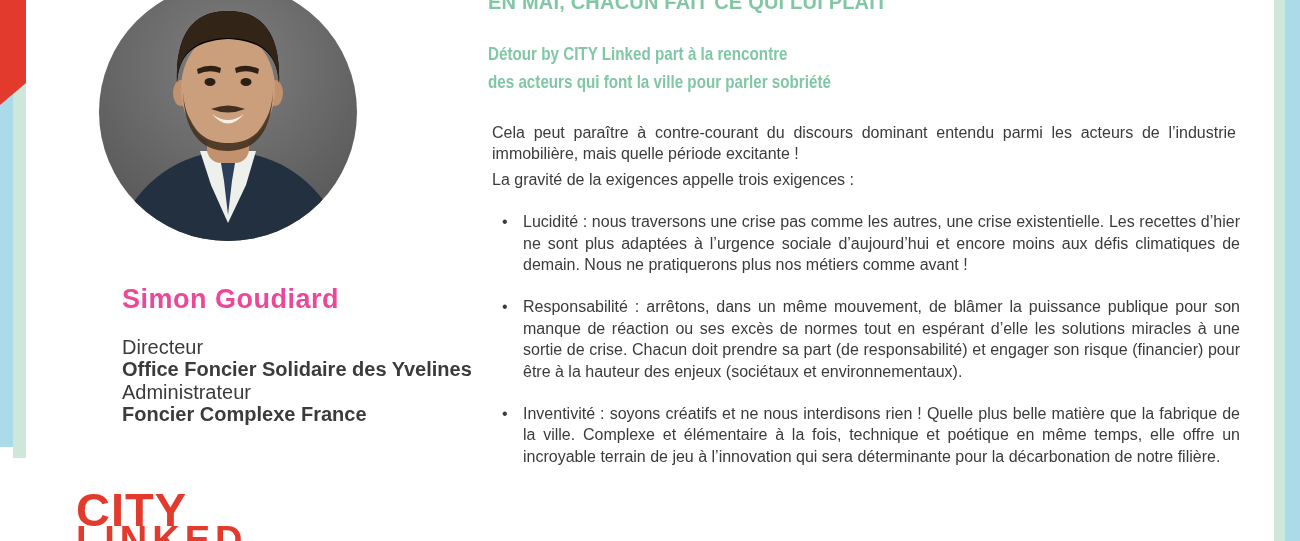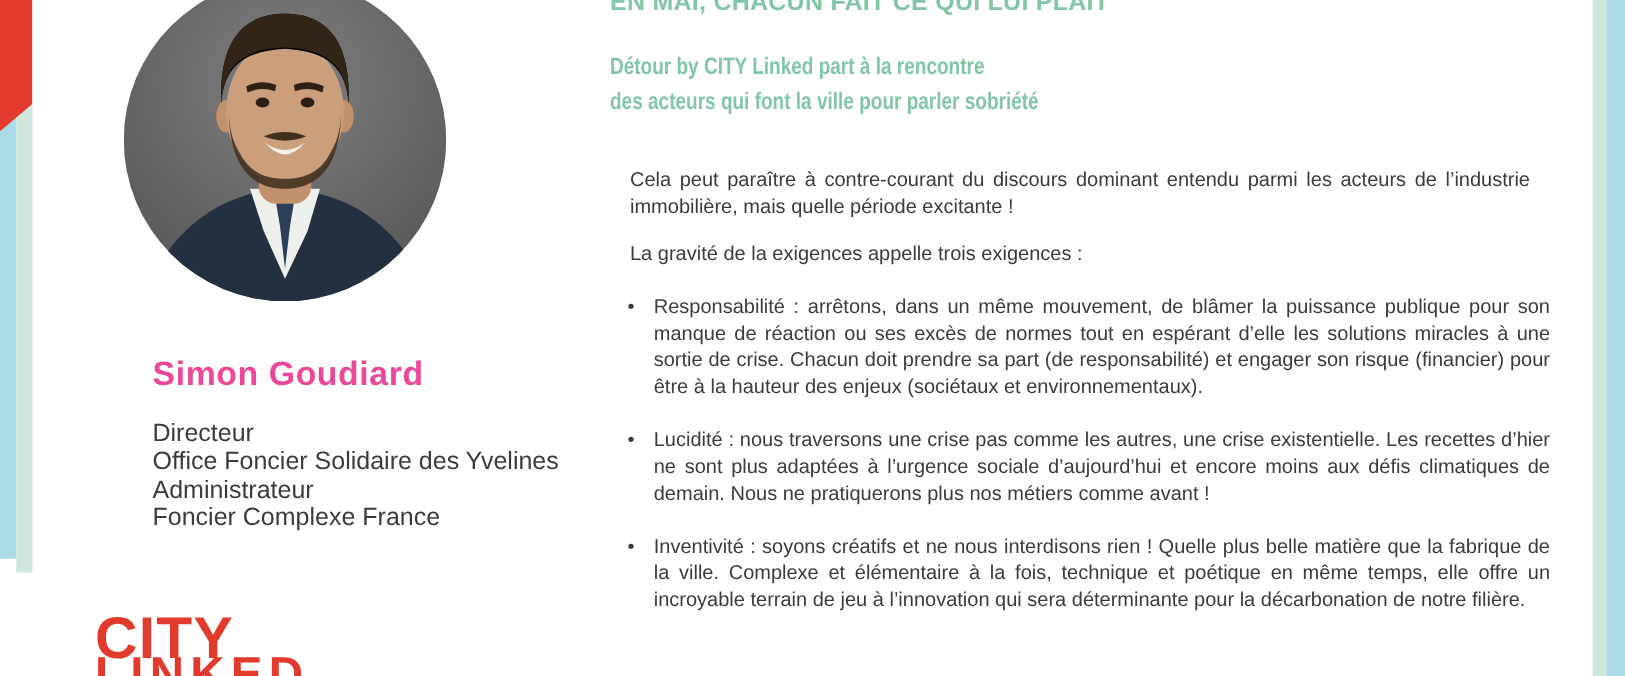--- a/index.html
+++ b/index.html
@@ -16,34 +16,34 @@
   #stripe-right-blue{left:1285px;top:0;width:15px;height:541px;background:#abdbe9;}
 
   
   #photo{position:absolute;left:99px;top:-17px;width:258px;height:258px;border-radius:50%;
          overflow:hidden;z-index:2;}
   #photo svg{display:block;}
   #person-name{position:absolute;left:122px;top:284px;font-size:27px;font-weight:bold;
                letter-spacing:.5px;color:#ec4899;white-space:nowrap;}
   #roles{position:absolute;left:122px;top:336px;font-size:20px;line-height:22.4px;
          color:#3b3b3a;white-space:nowrap;}
-  .role-bold{font-weight:normal;}
+  .role-bold{font-weight:bold;}
   #logo{position:absolute;left:76px;top:494px;color:#e23a2c;font-weight:bold;line-height:31px;}
   #logo .l1{font-size:47px;letter-spacing:1px;}
   #logo .l2{font-size:38px;letter-spacing:5px;}
 
   
   #kicker{position:absolute;left:488px;top:-9px;font-size:20px;font-weight:bold;
           letter-spacing:.2px;color:#82c7a5;white-space:nowrap;}
   #subheading{position:absolute;left:488px;top:40px;font-size:19px;font-weight:bold;
               line-height:28px;color:#82c7a5;transform:scaleX(.8);transform-origin:left top;
               white-space:nowrap;}
   #article-body{position:absolute;left:488px;top:118px;width:752px;font-size:16px;
                 line-height:21.4px;color:#3b3b3a;text-align:justify;}
-  #article-body p{margin:16px;}
+  #article-body p{margin:4px;}
   .bullets{list-style:none;margin:0;padding:0;}
   .bullets li{position:relative;padding-left:35px;margin-top:21px;}
   .bullets li::before{content:"\2022";position:absolute;left:14px;top:0;font-size:16px;}
   #clipped-line{margin-top:8px;color:#6a6a6a;opacity:.8;white-space:nowrap;overflow:hidden;}
 </style>
 </head>
 <body>
 
 <div id="page">
 
@@ -113,19 +113,19 @@
 
   <div id="subheading">
     <div>Détour by CITY Linked part à la rencontre</div>
     <div>des acteurs qui font la ville pour parler sobriété</div>
   </div>
 
   <div id="article-body">
     <p>Cela peut paraître à contre-courant du discours dominant entendu parmi les acteurs de l’industrie immobilière, mais quelle période excitante !</p>
     <p>La gravité de la exigences appelle trois exigences :</p>
     <ul class="bullets">
+      <li>Lucidité : nous traversons une crise pas comme les autres, une crise existentielle. Les recettes d’hier ne sont plus adaptées à l’urgence sociale d’aujourd’hui et encore moins aux défis climatiques de demain. Nous ne pratiquerons plus nos métiers comme avant !</li>
       <li>Responsabilité : arrêtons, dans un même mouvement, de blâmer la puissance publique pour son manque de réaction ou ses excès de normes tout en espérant d’elle les solutions miracles à une sortie de crise. Chacun doit prendre sa part (de responsabilité) et engager son risque (financier) pour être à la hauteur des enjeux (sociétaux et environnementaux).</li>
-      <li>Lucidité : nous traversons une crise pas comme les autres, une crise existentielle. Les recettes d’hier ne sont plus adaptées à l’urgence sociale d’aujourd’hui et encore moins aux défis climatiques de demain. Nous ne pratiquerons plus nos métiers comme avant !</li>
       <li>Inventivité : soyons créatifs et ne nous interdisons rien ! Quelle plus belle matière que la fabrique de la ville. Complexe et élémentaire à la fois, technique et poétique en même temps, elle offre un incroyable terrain de jeu à l’innovation qui sera déterminante pour la décarbonation de notre filière.</li>
     </ul>
   </div>
 
 </div>
 
 </body></html>

